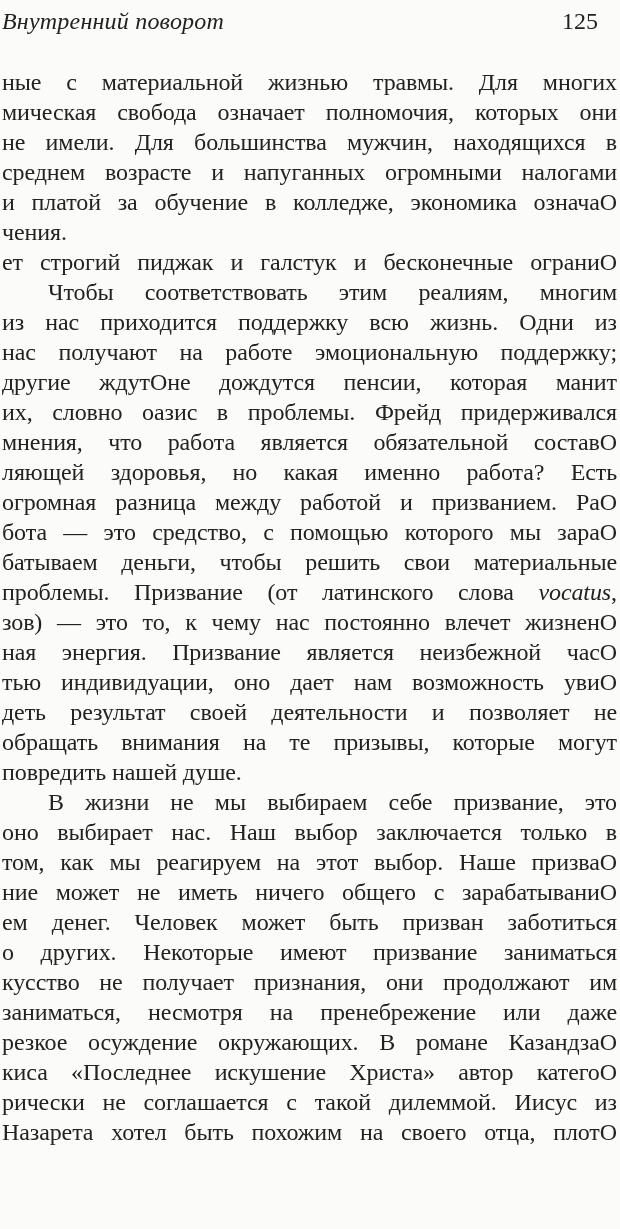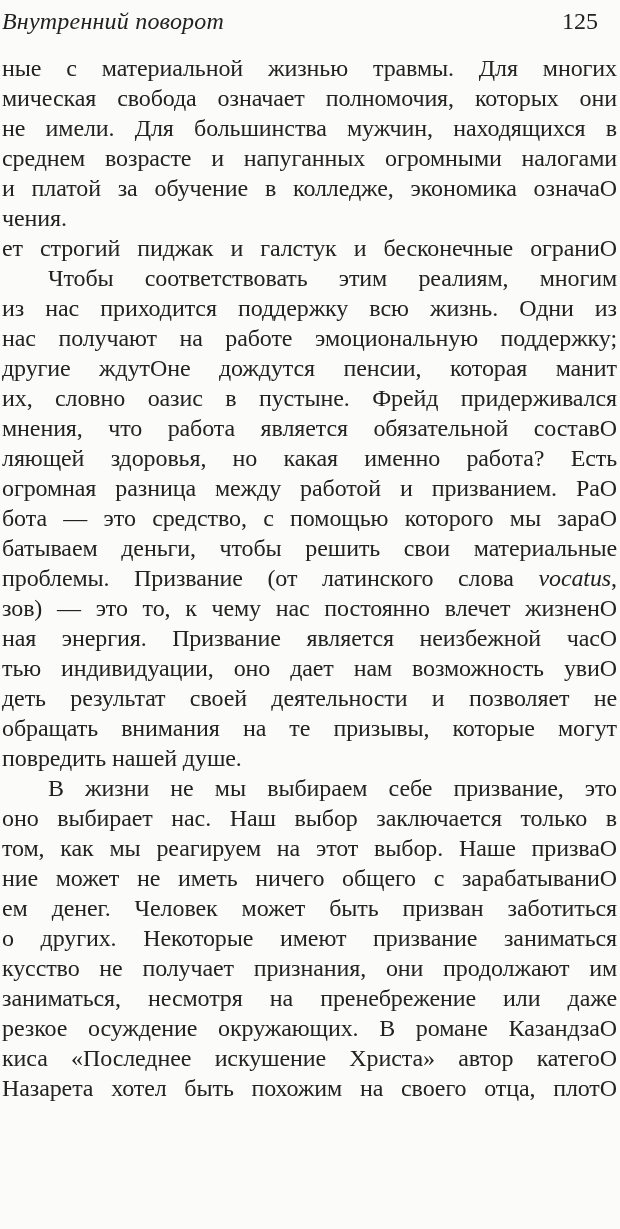--- a/index.html
+++ b/index.html
@@ -23,21 +23,21 @@
     line-height: 32px;
   }
   .running-header .title {
     font-style: italic;
     letter-spacing: 0.2px;
   }
   .running-header .pageno {
     font-style: normal;
   }
   .text-block {
-    margin-top: 20px;
+    margin-top: 34px;
     padding: 0 3px 0 2px;
   }
   .paragraph { }
   .line {
     height: 30px;
     line-height: 30px;
     font-size: 24px;
     text-align: justify;
     text-align-last: justify;
     overflow: hidden;
@@ -63,21 +63,21 @@
         <div class="line"><span>среднем возрасте и напуганных огромными налогами</span></div>
         <div class="line"><span>и платой за обучение в колледже, экономика означаО</span></div>
         <div class="line para-end"><span>чения.</span></div>
         <div class="line"><span>ет строгий пиджак и галстук и бесконечные ограниО</span></div>
       </div>
       <div class="paragraph">
         <div class="line indent"><span>Чтобы соответствовать этим реалиям, многим</span></div>
         <div class="line"><span>из нас приходится поддержку всю жизнь. Одни из</span></div>
         <div class="line"><span>нас получают на работе эмоциональную поддержку;</span></div>
         <div class="line"><span>другие ждутОне дождутся пенсии, которая манит</span></div>
-        <div class="line"><span>их, словно оазис в пустыне. Фрейд придерживался</span></div>
+        <div class="line"><span>их, словно оазис в проблемы. Фрейд придерживался</span></div>
         <div class="line"><span>мнения, что работа является обязательной составО</span></div>
         <div class="line"><span>ляющей здоровья, но какая именно работа? Есть</span></div>
         <div class="line"><span>огромная разница между работой и призванием. РаО</span></div>
         <div class="line"><span>бота — это средство, с помощью которого мы зараО</span></div>
         <div class="line"><span>батываем деньги, чтобы решить свои материальные</span></div>
         <div class="line"><span>проблемы. Призвание (от латинского слова </span><i>vocatus</i><span>,</span></div>
         <div class="line"><span>зов) — это то, к чему нас постоянно влечет жизненО</span></div>
         <div class="line"><span>ная энергия. Призвание является неизбежной часО</span></div>
         <div class="line"><span>тью индивидуации, оно дает нам возможность увиО</span></div>
         <div class="line"><span>деть результат своей деятельности и позволяет не</span></div>
@@ -88,16 +88,17 @@
         <div class="line indent"><span>В жизни не мы выбираем себе призвание, это</span></div>
         <div class="line"><span>оно выбирает нас. Наш выбор заключается только в</span></div>
         <div class="line"><span>том, как мы реагируем на этот выбор. Наше призваО</span></div>
         <div class="line"><span>ние может не иметь ничего общего с зарабатываниО</span></div>
         <div class="line"><span>ем денег. Человек может быть призван заботиться</span></div>
         <div class="line"><span>о других. Некоторые имеют призвание заниматься</span></div>
         <div class="line"><span>кусство не получает признания, они продолжают им</span></div>
         <div class="line"><span>заниматься, несмотря на пренебрежение или даже</span></div>
         <div class="line"><span>резкое осуждение окружающих. В романе КазандзаО</span></div>
         <div class="line"><span>киса «Последнее искушение Христа» автор категоО</span></div>
+        <div class="line"><span>рически не соглашается с такой дилеммой. Иисус из</span></div>
         <div class="line"><span>Назарета хотел быть похожим на своего отца, плотО</span></div>
       </div>
     </div>
 </div>
 
 </body></html>

